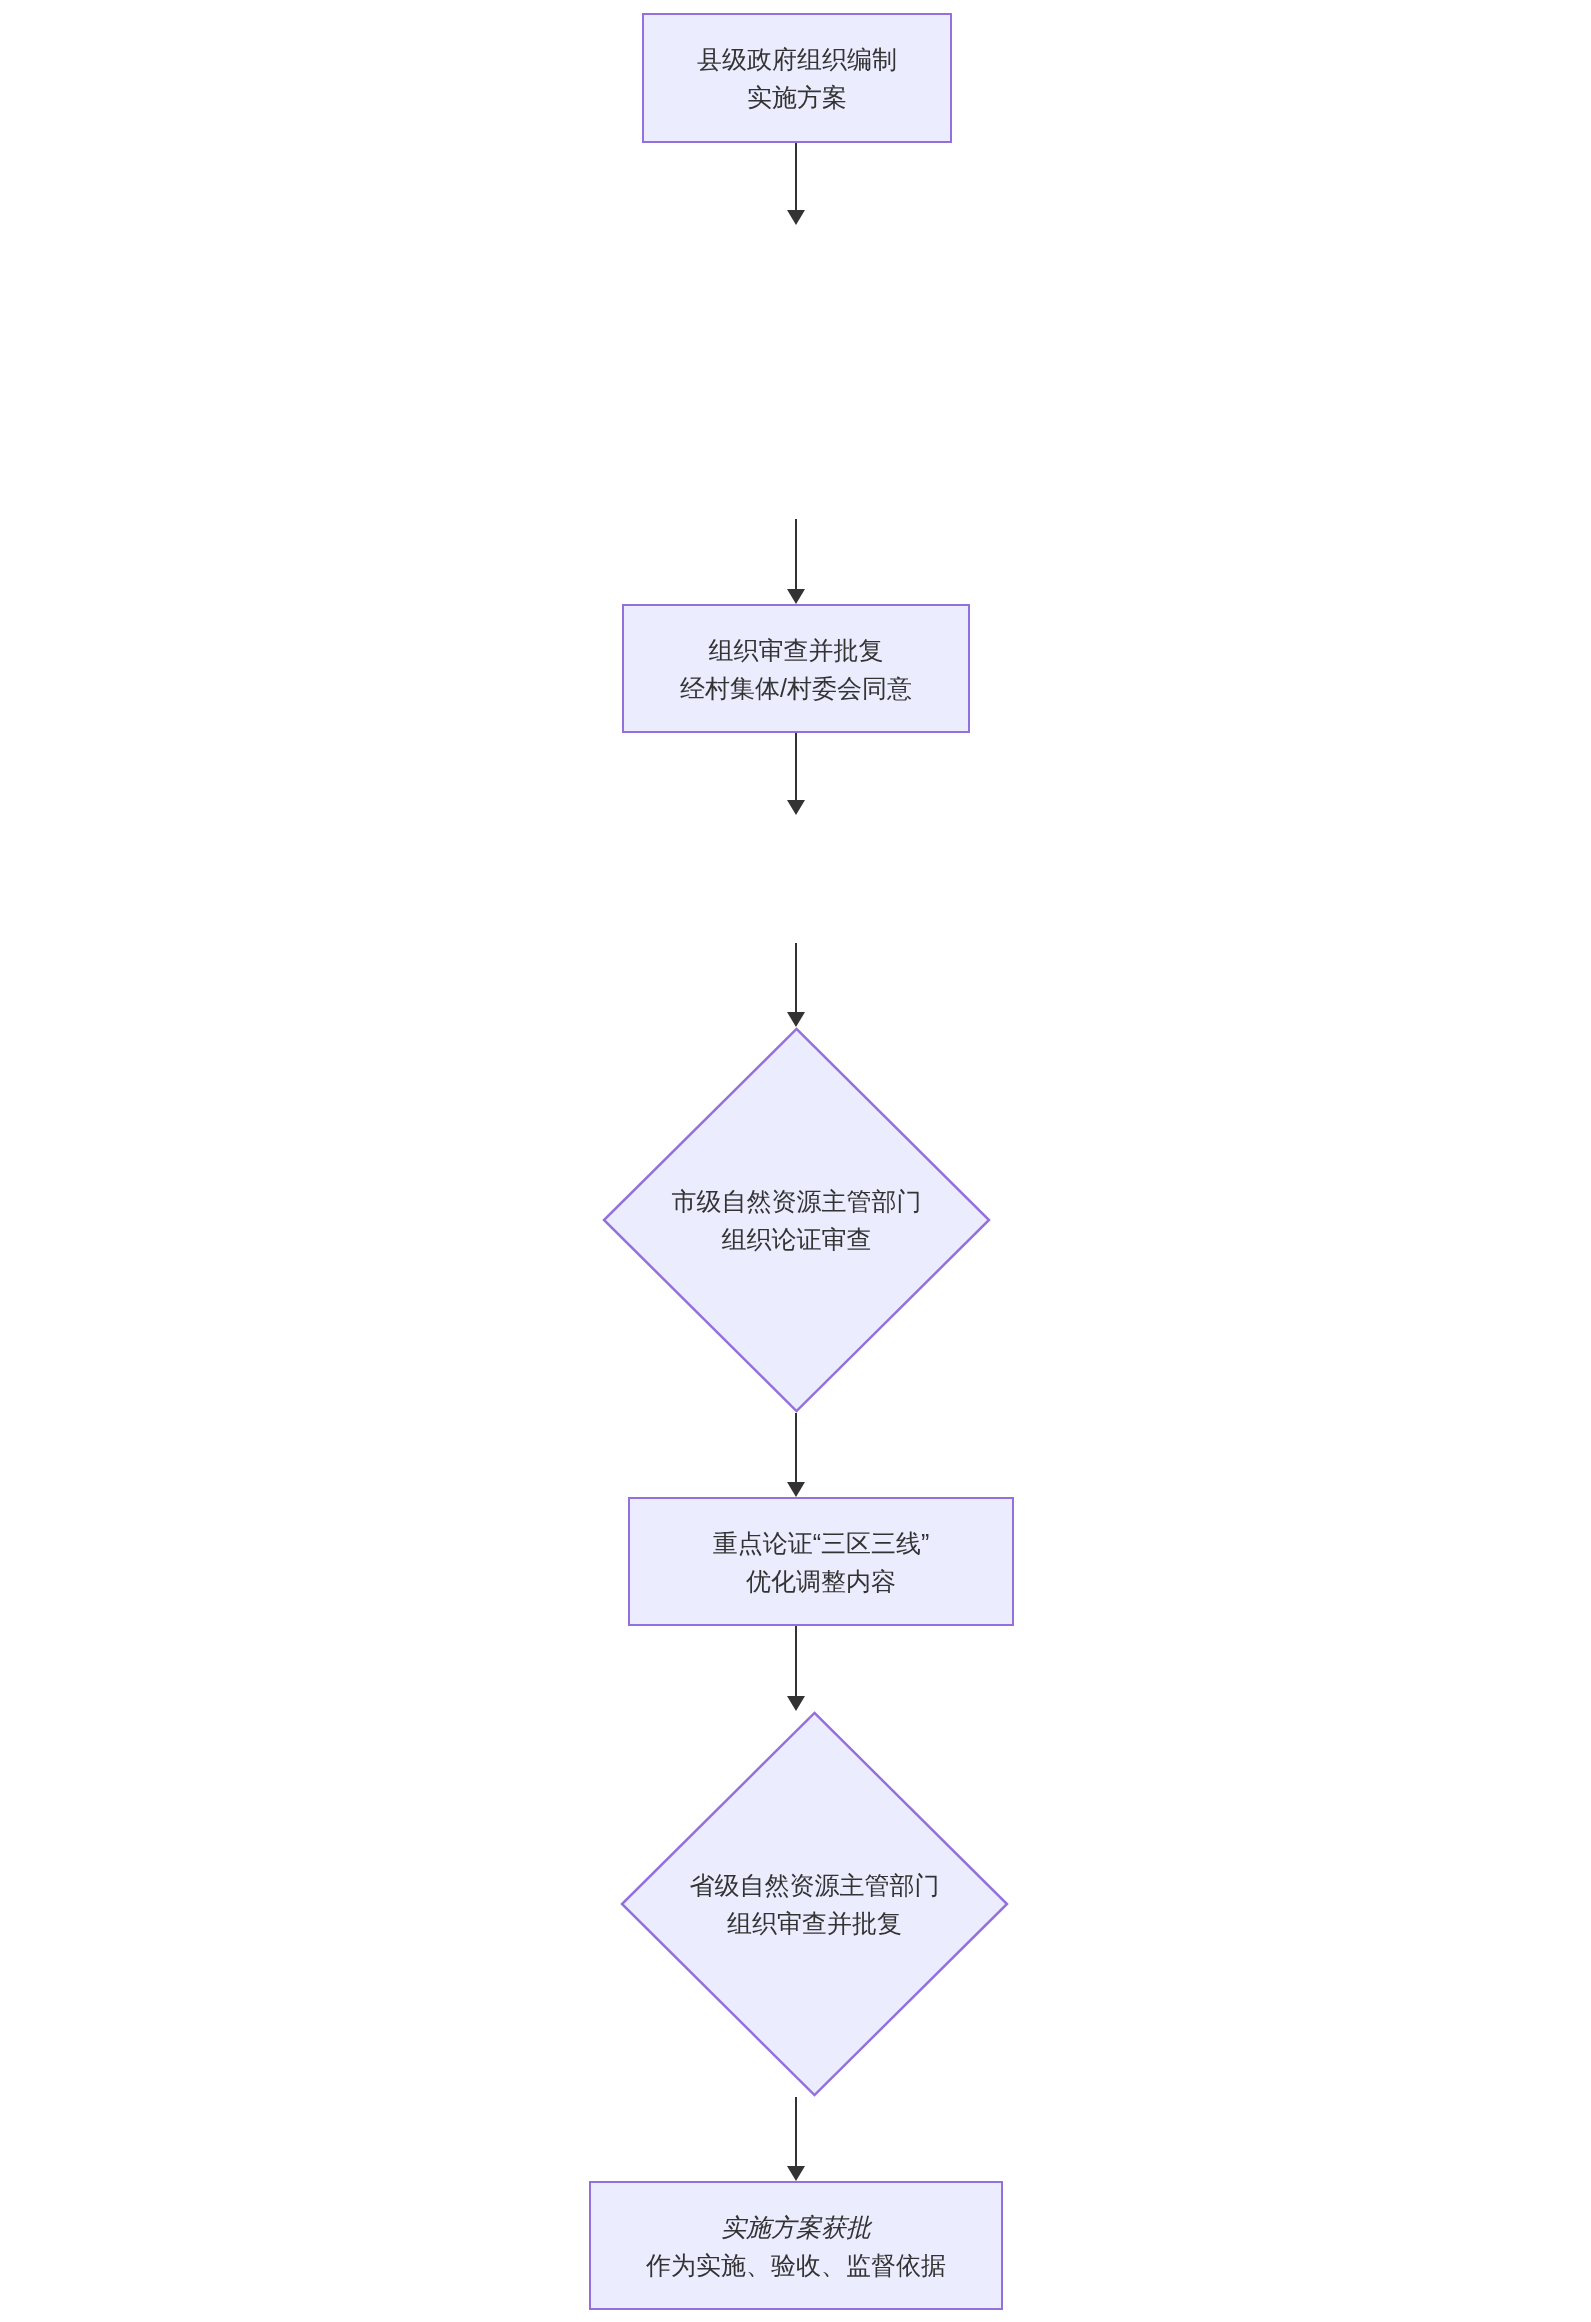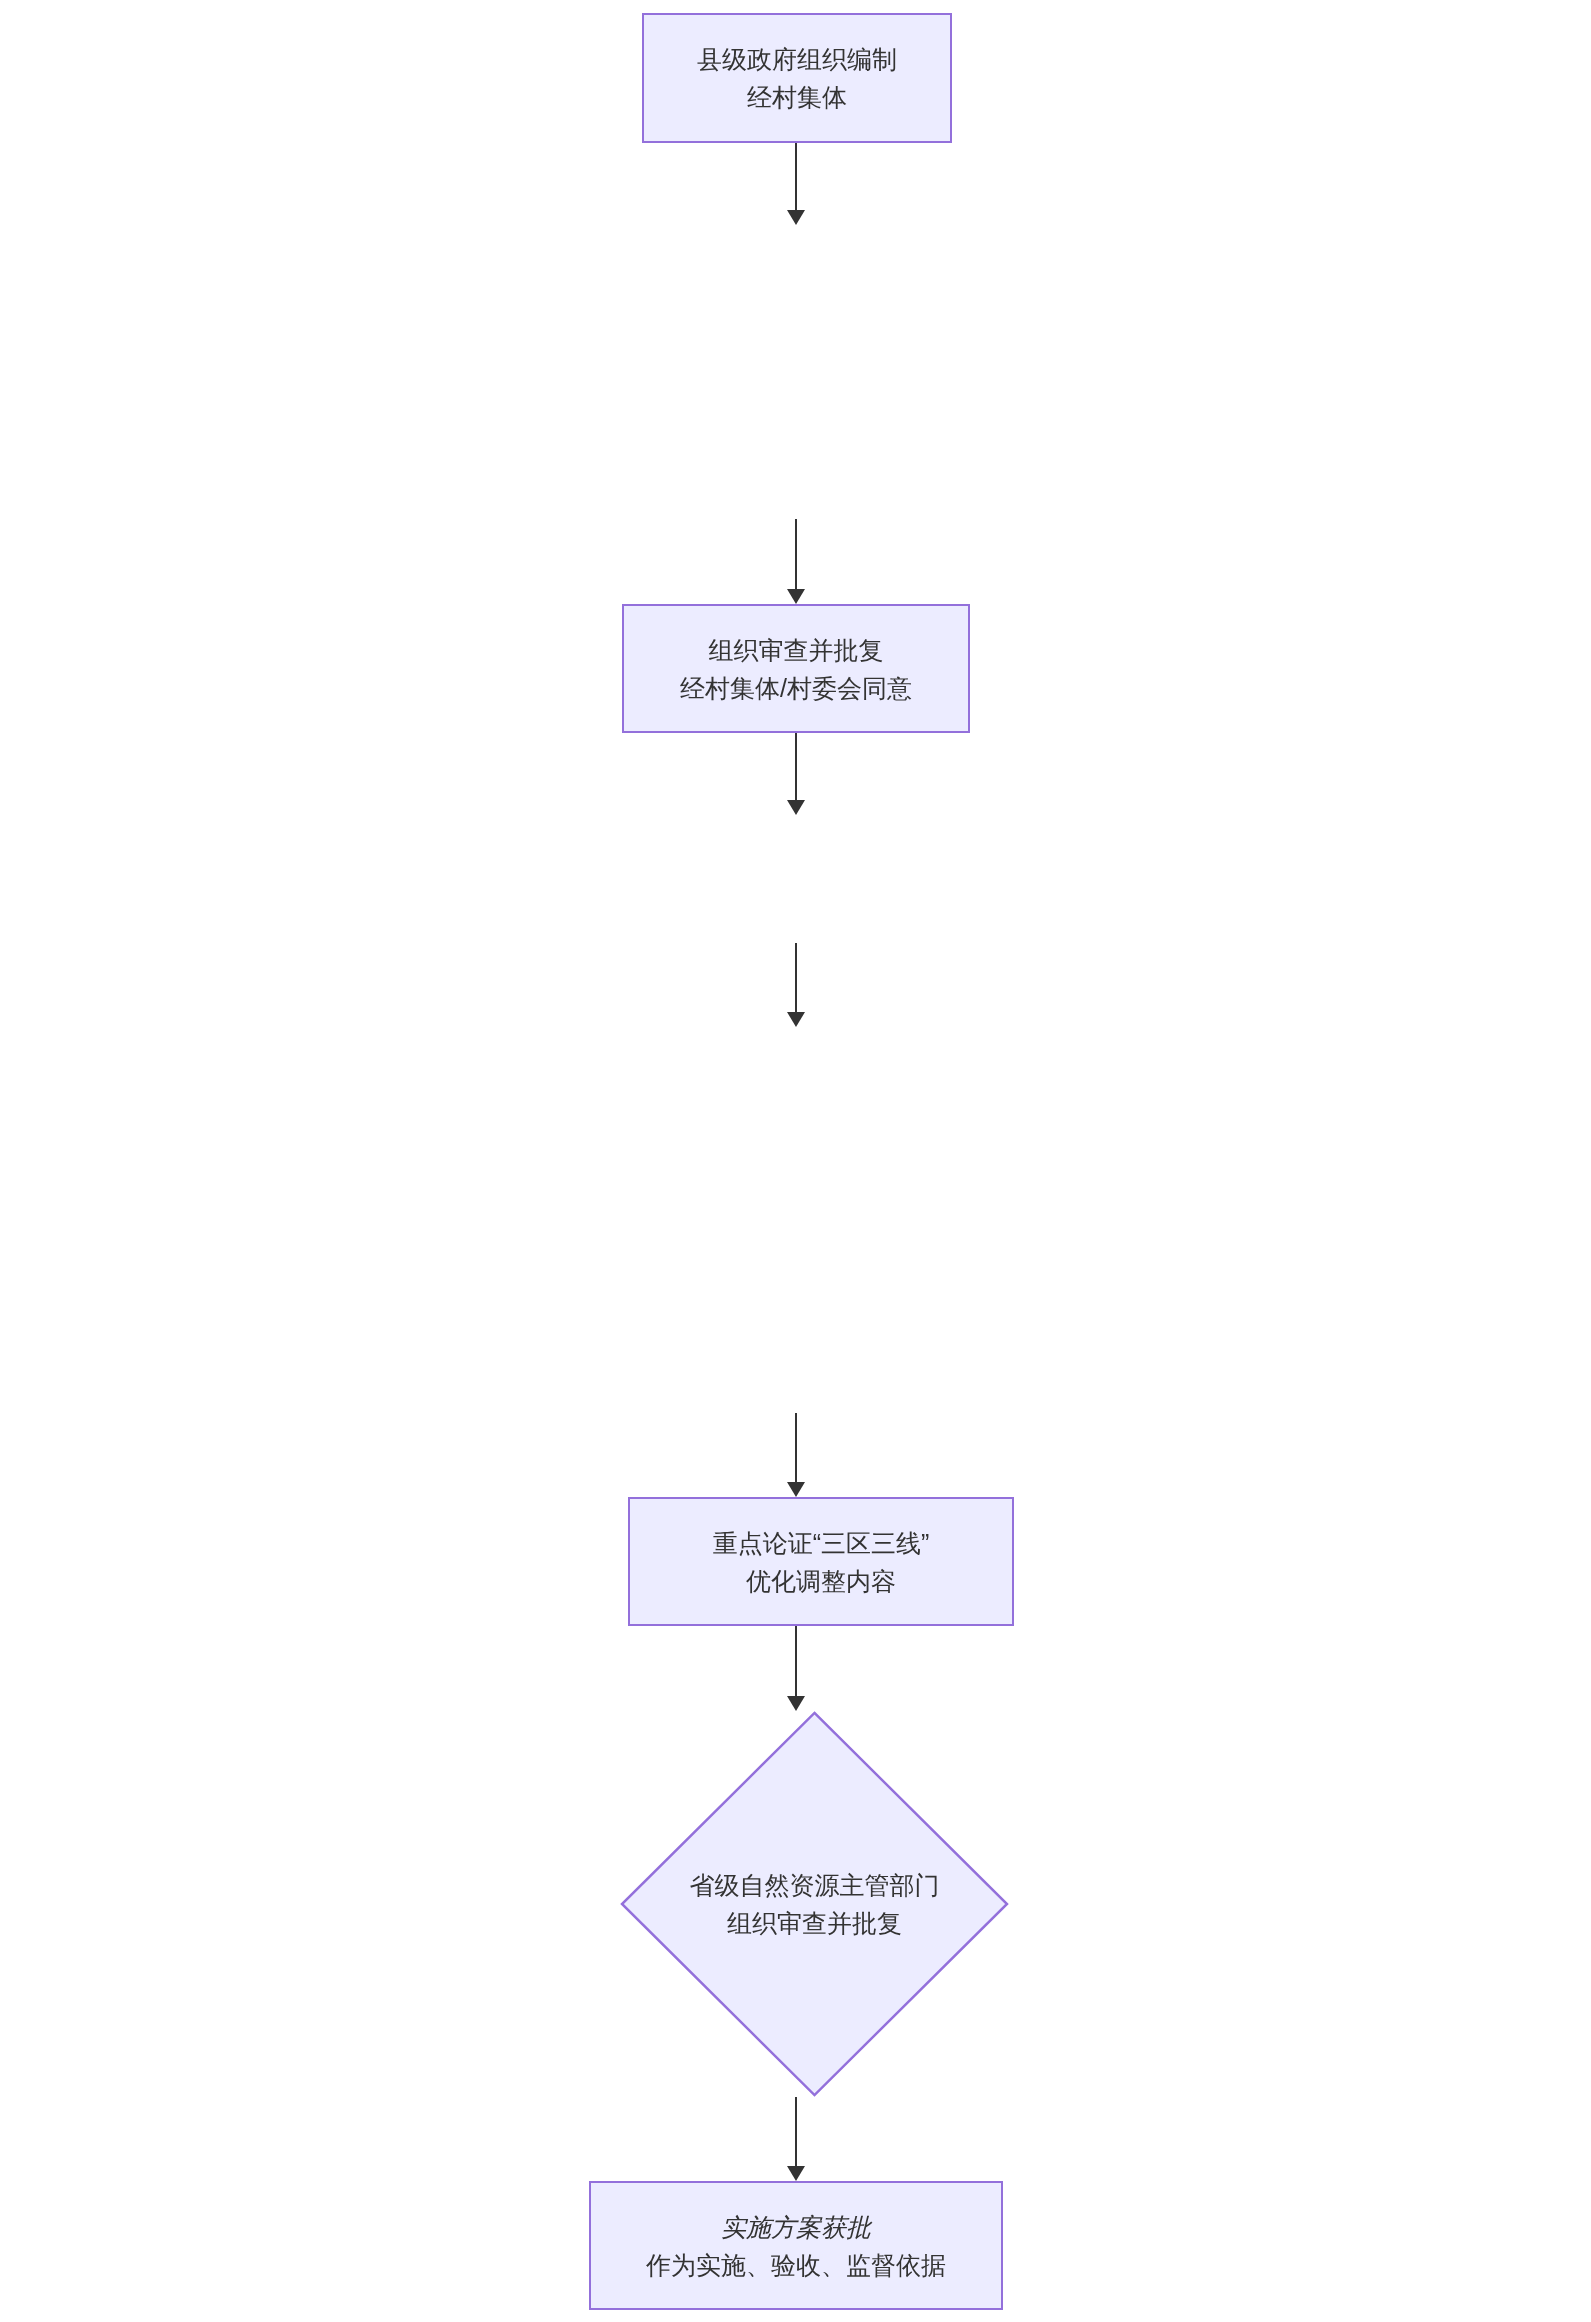--- a/index.html
+++ b/index.html
@@ -79,21 +79,21 @@
   }
 </style>
 </head>
 <body>
 
 <div id="canvas">
 
   <div class="node rect" style="left:642px; top:13px; width:310px; height:130px">
     <div class="label">
       <span class="line">县级政府组织编制</span>
-      <span class="line">经村集体</span>
+      <span class="line">实施方案</span>
     </div>
   </div>
 
   <div class="arrow" style="left:787px; top:143px; height:82px">
     <div class="arrow-line"></div>
     <div class="arrow-head"></div>
   </div>
 
 
   <div class="arrow" style="left:787px; top:519px; height:85px">
@@ -112,20 +112,29 @@
     <div class="arrow-line"></div>
     <div class="arrow-head"></div>
   </div>
 
 
   <div class="arrow" style="left:787px; top:943px; height:84px">
     <div class="arrow-line"></div>
     <div class="arrow-head"></div>
   </div>
 
+  <div class="node diamond" style="left:602px; top:1027px; width:389px; height:386px">
+    <svg class="diamond-svg" width="389" height="386" viewBox="0 0 393 390">
+      <polygon points="196.5,2 391,195 196.5,388 2,195"></polygon>
+    </svg>
+    <div class="label">
+      <span class="line">市级自然资源主管部门</span>
+      <span class="line">组织论证审查</span>
+    </div>
+  </div>
 
   <div class="arrow" style="left:787px; top:1413px; height:84px">
     <div class="arrow-line"></div>
     <div class="arrow-head"></div>
   </div>
 
   <div class="node rect" style="left:628px; top:1497px; width:386px; height:129px">
     <div class="label">
       <span class="line">重点论证“三区三线”</span>
       <span class="line">优化调整内容</span>

